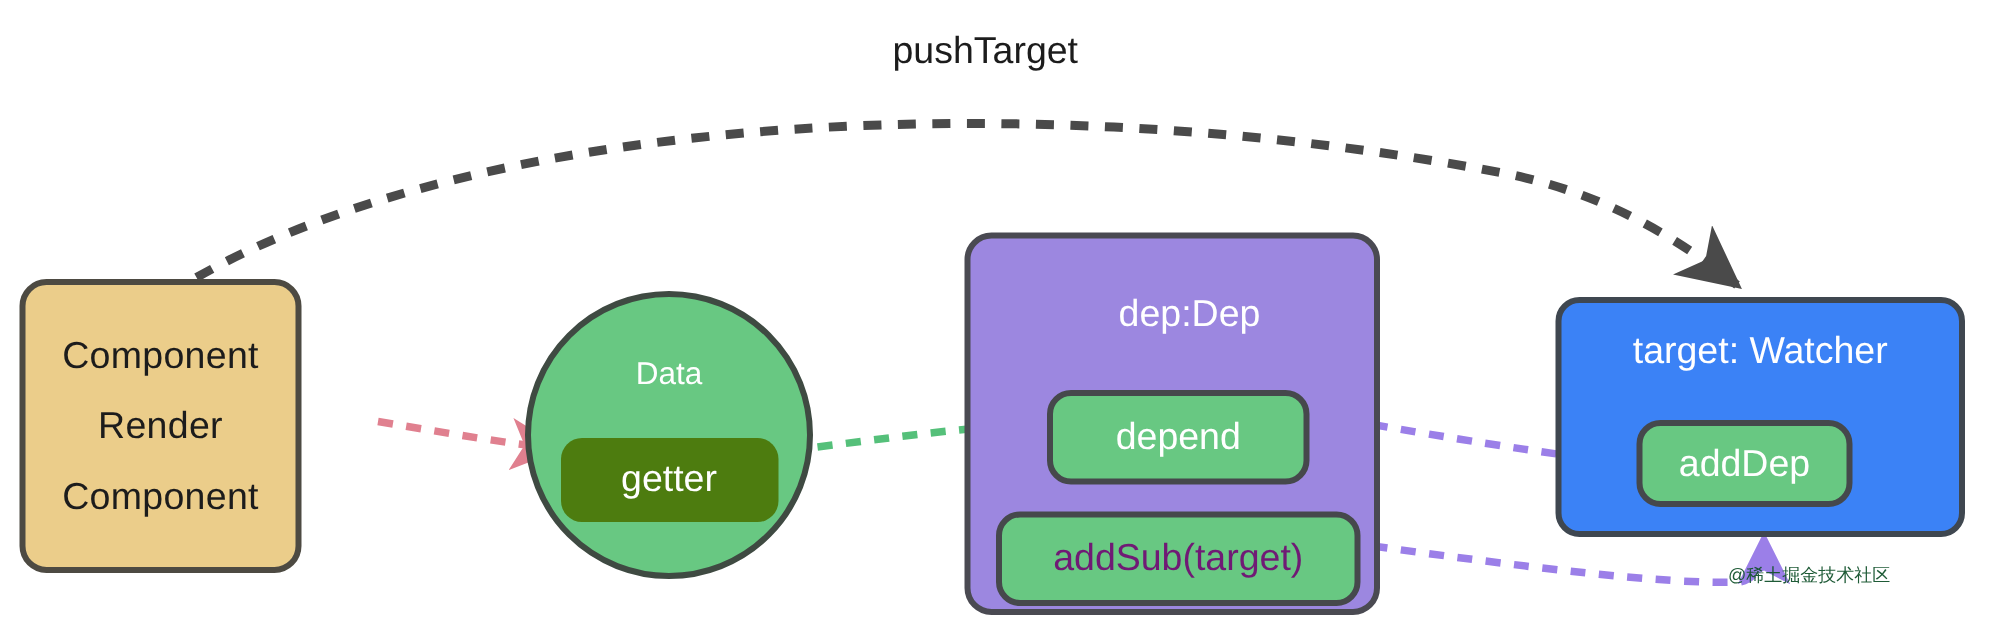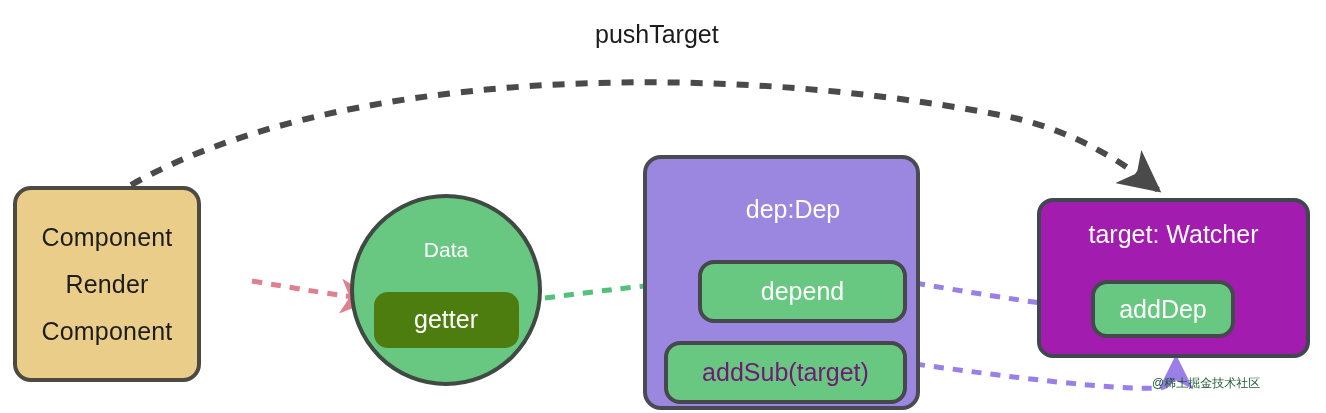--- a/index.html
+++ b/index.html
@@ -100,21 +100,21 @@
   #dep-title {
     color: #ffffff;
     font-size: 25px;
     line-height: 1;
     margin-top: 38px;
   }
   #depend-pill {
     position: absolute;
     left: 51px;
     top: 101px;
-    width: 209px;
+    width: 175px;
     height: 63px;
     background: #68c882;
     border: 4px solid #46484c;
     border-radius: 16px;
     display: flex;
     align-items: center;
     justify-content: center;
     color: #ffffff;
     font-size: 25px;
     box-sizing: border-box;
@@ -135,21 +135,21 @@
     font-size: 25px;
     box-sizing: border-box;
   }
 
   
   #watcher-node {
     left: 1037px;
     top: 198px;
     width: 273px;
     height: 160px;
-    background: #a21caf;
+    background: #3b82f6;
     border: 4px solid #3f4750;
     border-radius: 16px;
   }
   #watcher-title {
     color: #ffffff;
     font-size: 25px;
     line-height: 1;
     margin-top: 20px;
   }
   #adddep-pill {

